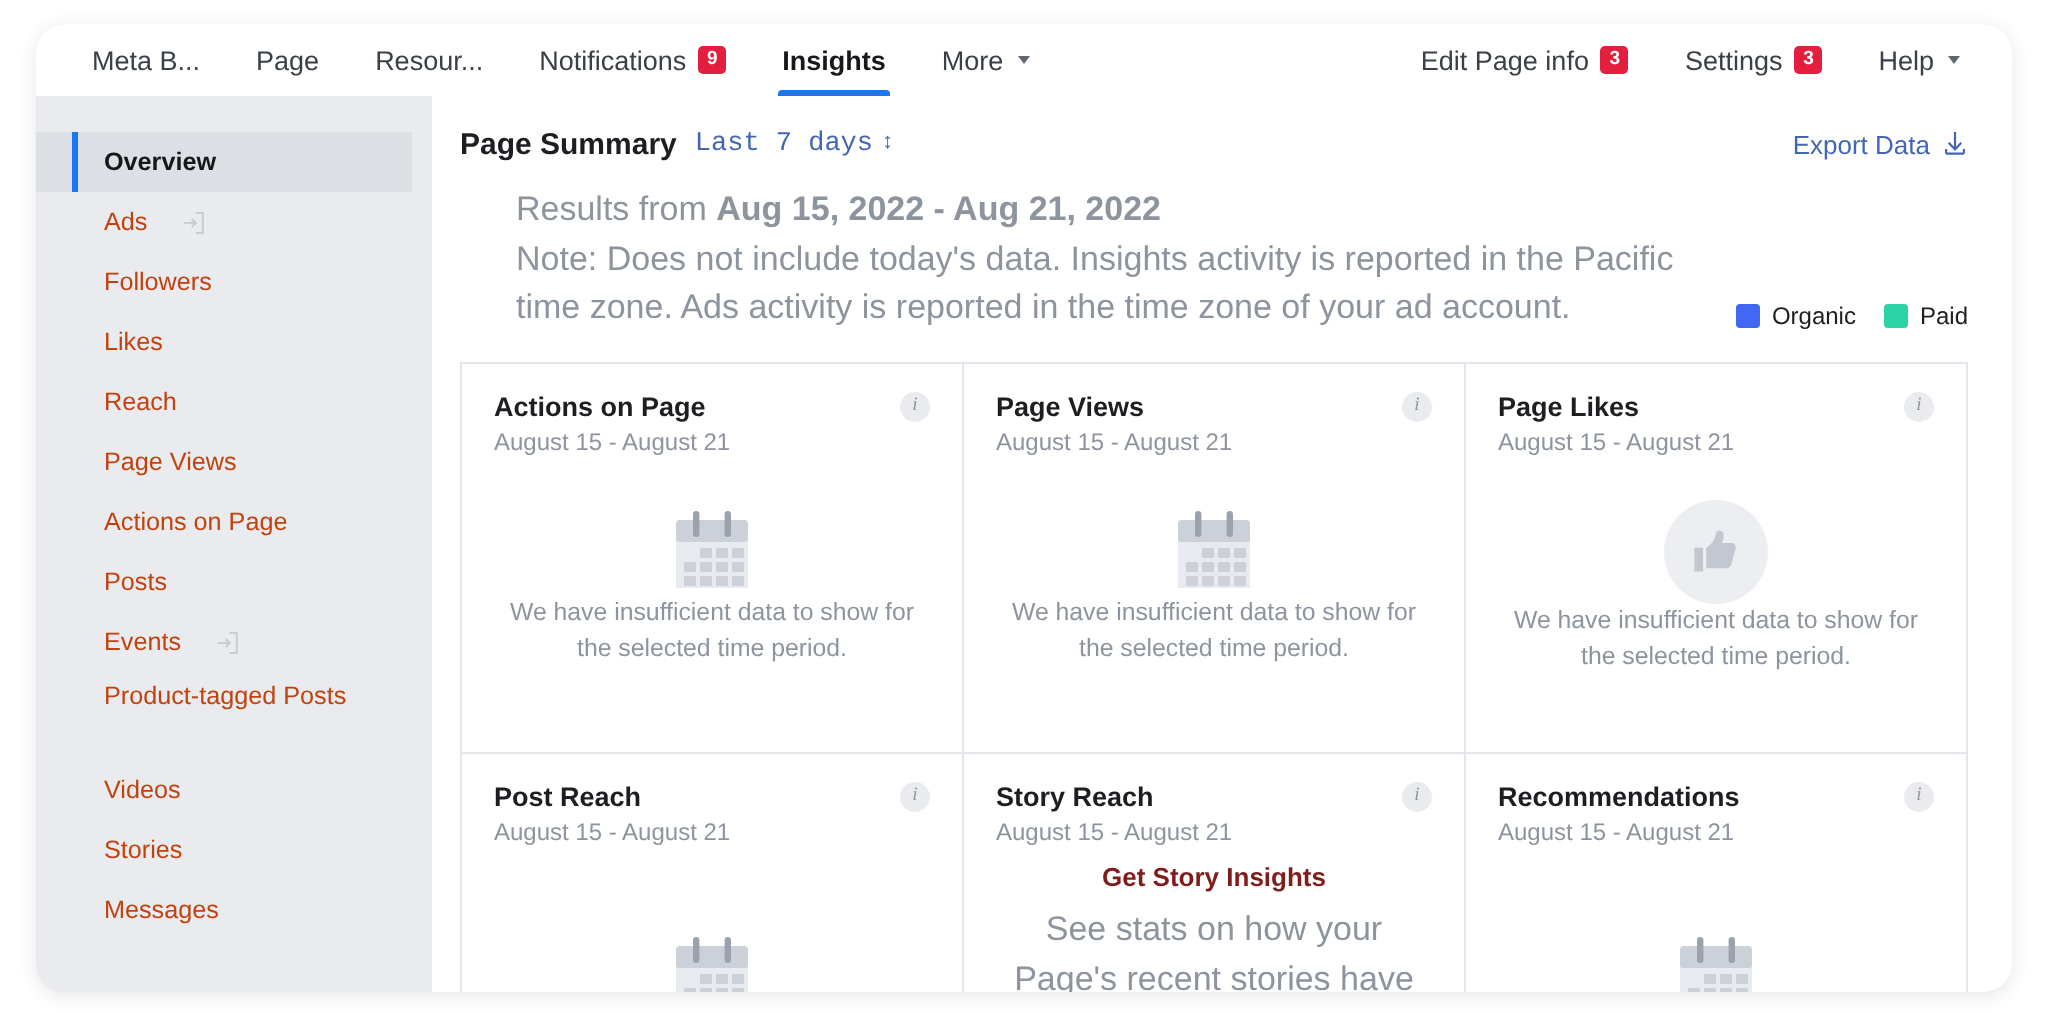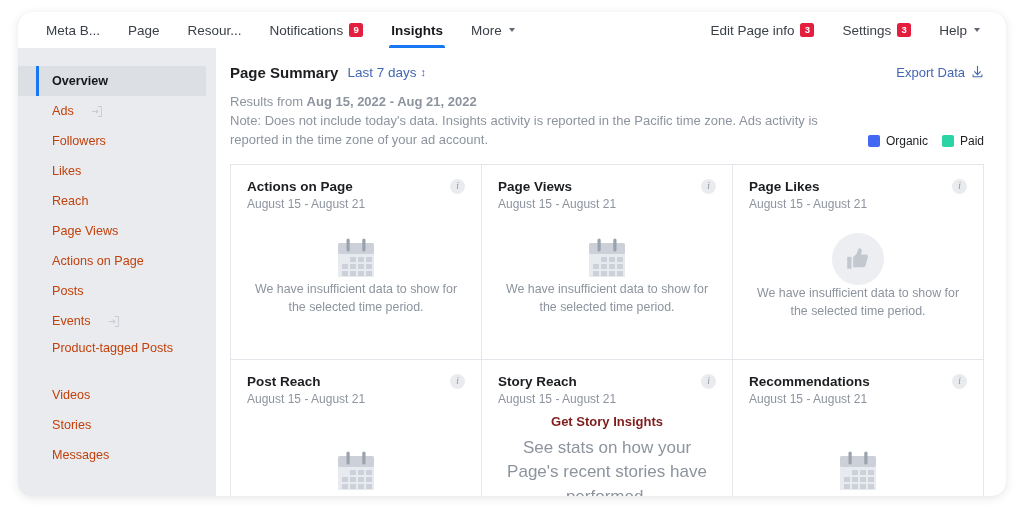--- a/index.html
+++ b/index.html
@@ -131,39 +131,41 @@
     padding: 16px 22px 12px 14px;
   }
   .summary-title {
     font-size: 15px; font-weight: bold; color: #1c1e21;
   }
   .range-picker {
     display: inline-flex; align-items: center; gap: 4px;
     margin-left: 9px;
     font-size: 13.5px; color: #4267b2;
     cursor: pointer;
+    font-family: Liberation Mono, monospace;
   }
   .updown {
     display: inline-block; line-height: 1;
     font-size: 11px; color: #4267b2;
   }
   .export {
     margin-left: auto;
     display: inline-flex; align-items: center; gap: 6px;
     font-size: 13px; color: #4267b2;
     cursor: pointer;
   }
 
   .note-row {
     display: flex; align-items: flex-start;
     padding: 0 22px 0 14px;
   }
   .note-text {
-    font-size: 13px; color: #8d949e; line-height: 1.45;
+    font-size: 17px; color: #8d949e; line-height: 1.45;
     max-width: 610px;
+    margin-left: 28px;
   }
   .note-text .strong { font-weight: bold; color: #8d949e; }
   .legend {
     margin-left: auto; align-self: flex-end;
     display: flex; align-items: center; gap: 14px;
     padding-bottom: 2px;
   }
   .legend-item { display: flex; align-items: center; gap: 6px; font-size: 12px; color: #1c1e21; }
   .swatch { width: 12px; height: 12px; border-radius: 2px; }
 

